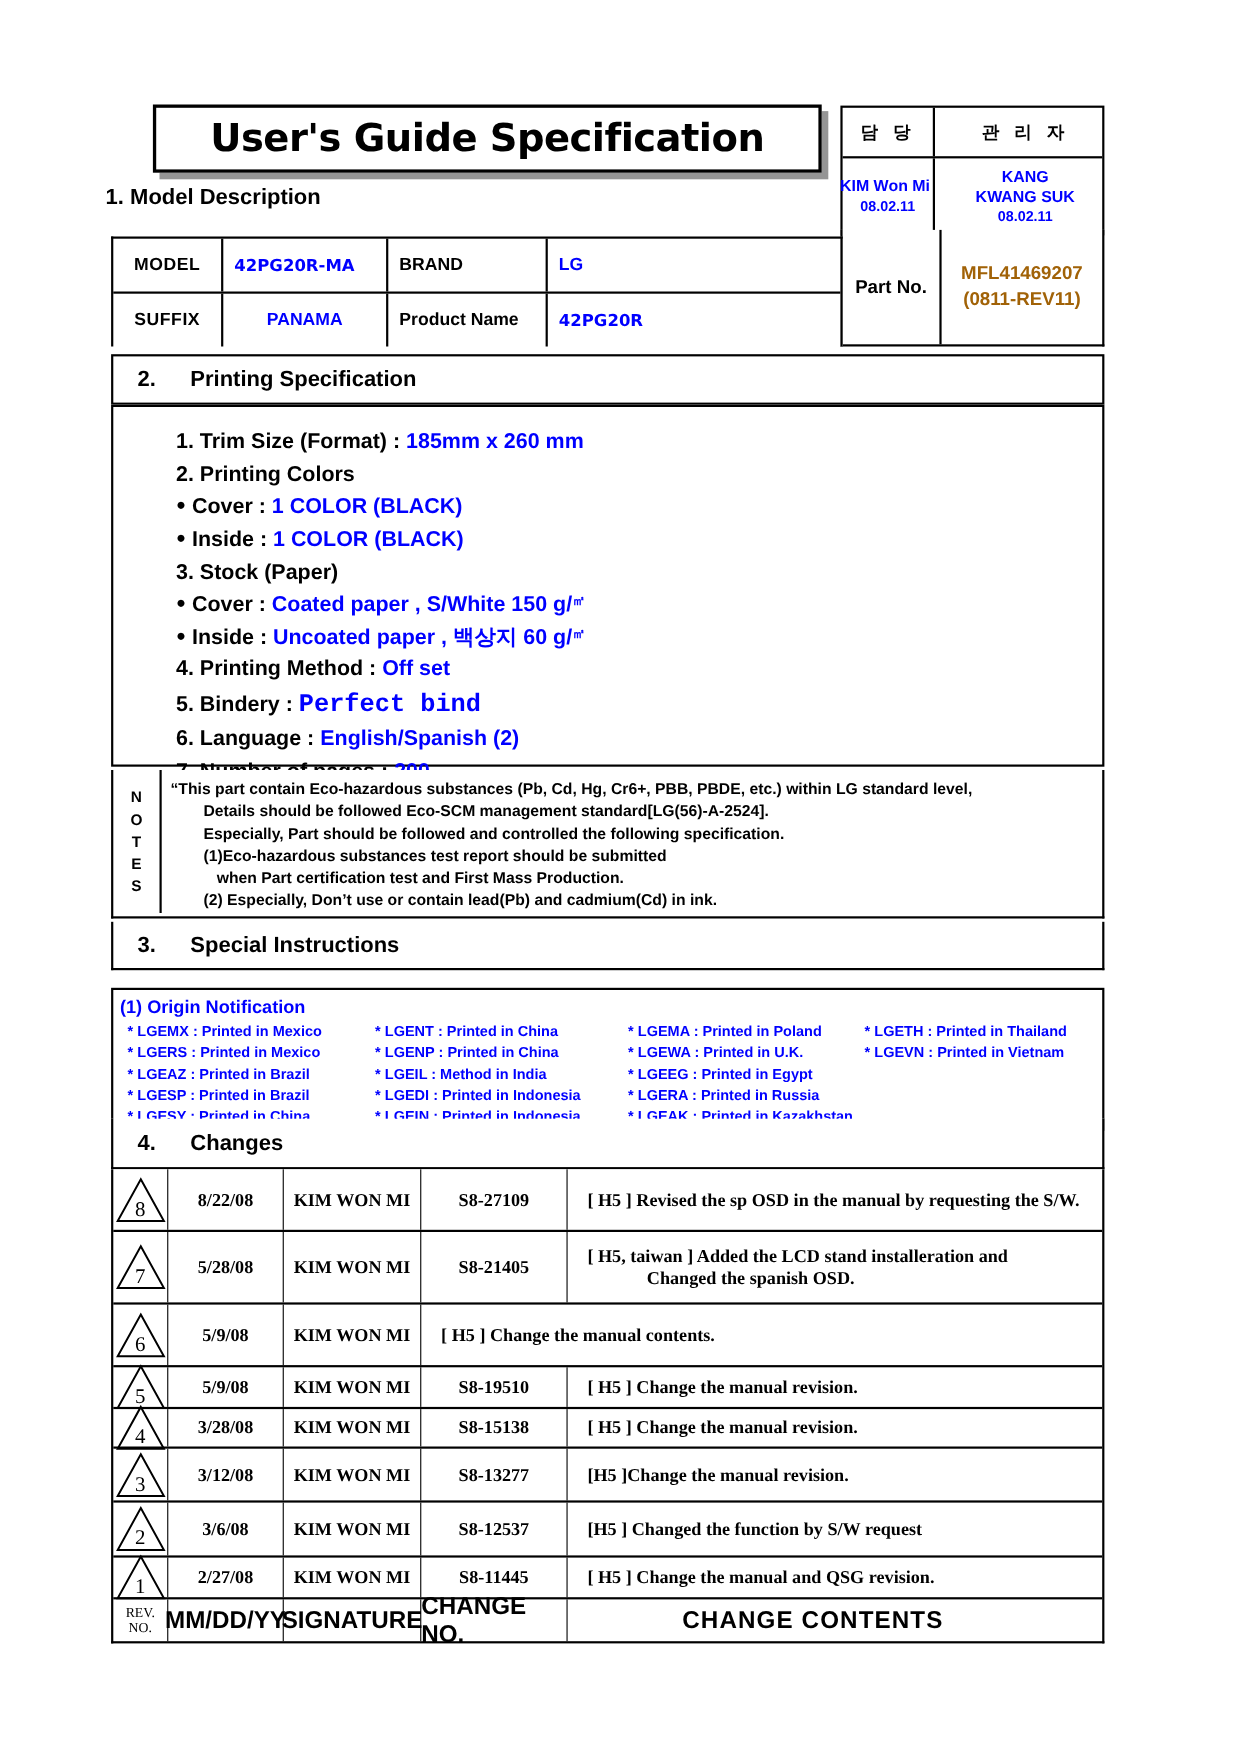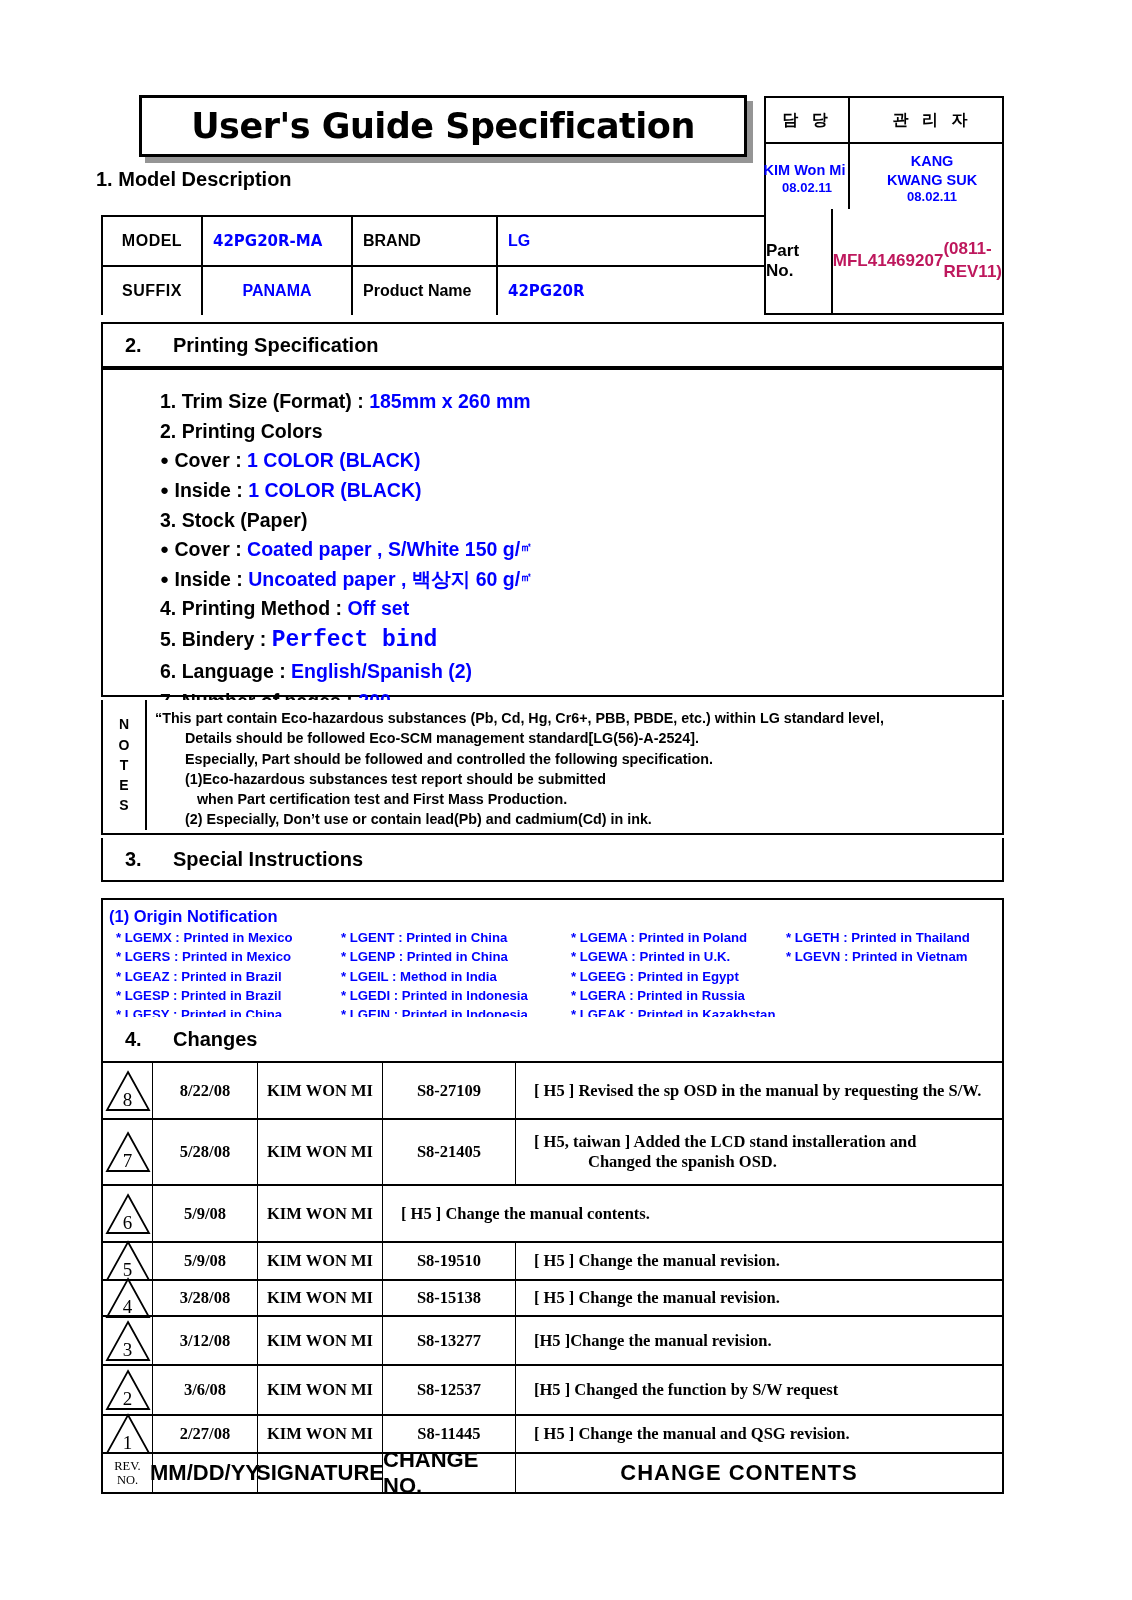--- a/index.html
+++ b/index.html
@@ -122,24 +122,24 @@
   }
   .partno .pn-l {
     width: 90px;
     border-right: 2.5px solid #000;
     display: flex; align-items: center; justify-content: center;
     font-size: 17px; font-weight: bold;
     box-sizing: border-box;
   }
   .partno .pn-r {
     flex: 1;
-    display: flex; flex-direction: row;
-    align-items: center; justify-content: space-between;
+    display: flex; flex-direction: column;
+    align-items: center; justify-content: center;
     font-size: 17px; font-weight: bold; line-height: 1.35;
-    color: #be185d;
+    color: #a16207;
   }
 
   
   .sec-head {
     position: absolute;
     left: 101px;
     width: 903px;
     border: 2.5px solid #000;
     box-sizing: border-box;
     background: #fff;

